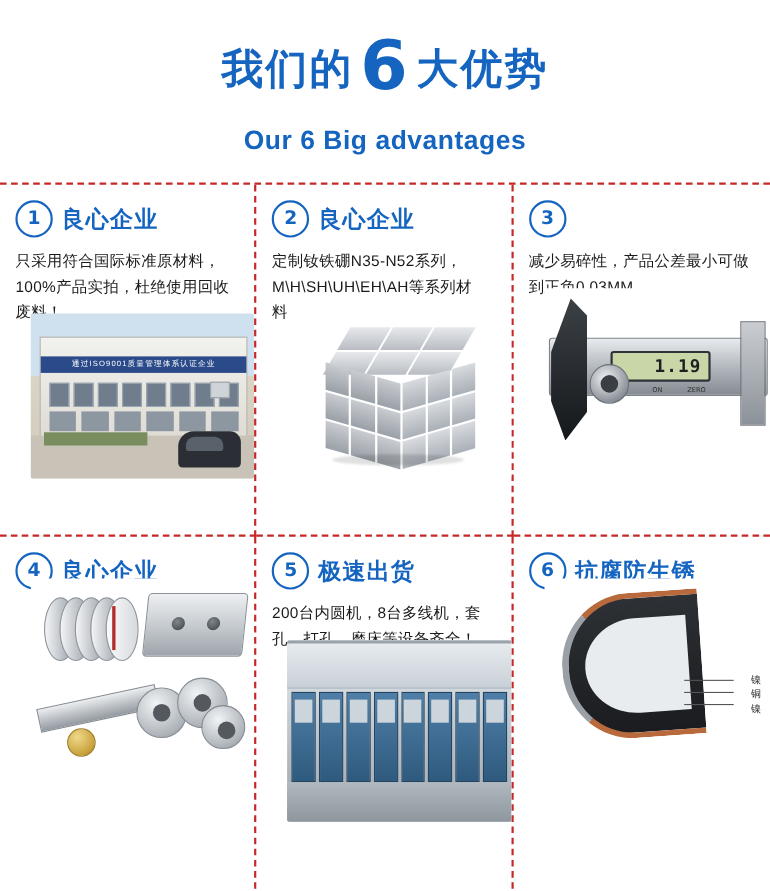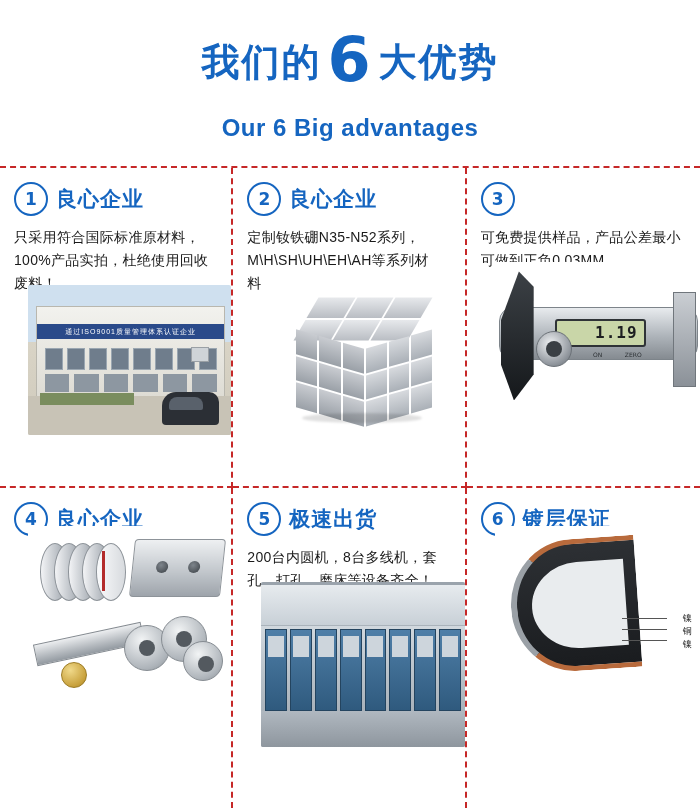--- a/index.html
+++ b/index.html
@@ -276,21 +276,21 @@
     position: relative;
   }
   .cal-body {
     position: absolute;
     left: 2%;
     top: 30%;
     width: 96%;
     height: 34%;
     background: linear-gradient(#e8ebee, #aeb4ba 55%, #858b91);
     border: 1px solid #7d848a;
-    border-radius: 14px;
+    border-radius: 3px;
   }
   .cal-screen {
     position: absolute;
     left: 28%;
     top: 20%;
     width: 46%;
     height: 56%;
     background: #c9d6a8;
     border: 2px solid #2f3337;
     border-radius: 3px;
@@ -646,21 +646,21 @@
           </div>
           <div class="cube-shadow"></div>
         </div>
       </div>
     </div>
 
     <div class="cell last-col">
       <div class="cell-head">
         <div class="badge">3</div>
       </div>
-      <div class="cell-text">可免费提供样品，产品公差最小可做到正负0.03MM。</div>
+      <div class="cell-text">减少易碎性，产品公差最小可做到正负0.03MM。</div>
       <div class="cell-figure fig-caliper">
         <div class="cal-body">
           <div class="cal-screen">
             <span>1.19</span>
           </div>
           <div class="cal-btns">
             <span>OFF</span>
             <span>ON</span>
             <span>ZERO</span>
           </div>
@@ -717,21 +717,21 @@
           <div class="m"></div>
             <div class="m"></div>
         </div>
         <div class="ws-floor"></div>
       </div>
     </div>
 
     <div class="cell last-col last-row">
       <div class="cell-head">
         <div class="badge">6</div>
-        <div class="cell-title">镀层保证</div>
+        <div class="cell-title">抗腐防生锈</div>
       </div>
       <div class="cell-figure tall fig-coating">
         <div class="coat-arc"></div>
         <div class="coat-inner"></div>
         <div class="coat-lines">
           <i class="l1"></i>
             <i class="l2"></i>
             <i class="l3"></i>
         </div>
         <div class="coat-labels">

